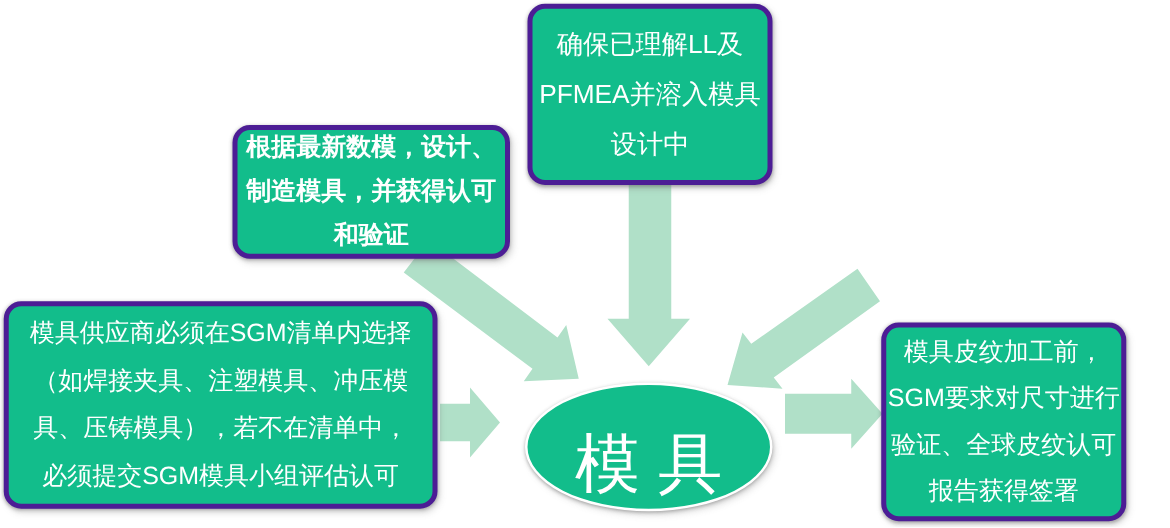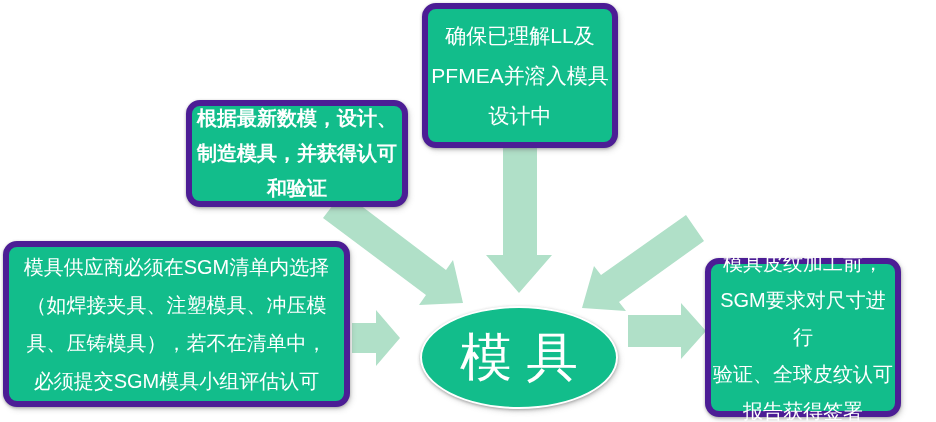--- a/index.html
+++ b/index.html
@@ -15,42 +15,42 @@
     overflow:hidden;
     font-family:"Liberation Sans", sans-serif;
   }
   .arrows{position:absolute;left:0;top:0;width:936px;height:422px;z-index:1;}
   .arrows polygon{fill:var(--arrow);}
   .box{
     position:absolute;
     box-sizing:border-box;
     background:var(--green);
     color:var(--text);
-    border:6px solid #4c1d95;
+    border:4px solid #4c1d95;
     border-radius:14px;
     box-shadow:0 1px 3px rgba(90,90,90,.45), 2px 3px 5px rgba(120,120,120,.25);
     display:flex;align-items:center;justify-content:center;
     text-align:center;
     white-space:pre-line;
     z-index:2;
   }
   .b-upper-left{left:186px;top:100px;width:222px;height:107px;font-size:20px;line-height:35px;font-weight:bold;}
   .b-top{left:422px;top:3px;width:196px;height:145px;font-size:21px;line-height:40px;}
   .b-upper-right{left:650px;top:78px;width:240px;height:149px;font-size:19px;line-height:35px;}
   .b-left{left:3px;top:241px;width:347px;height:166px;font-size:20px;line-height:38px;text-align:center;}
   .b-right{left:705px;top:258px;width:196px;height:159px;font-size:20px;line-height:37px;}
   .center-ellipse{
     position:absolute;
     box-sizing:border-box;
     left:420px;top:306px;width:198px;height:103px;
     background:var(--green);
     border:2px solid #ffffff;
     border-radius:50%;
     box-shadow:0 1px 3px rgba(90,90,90,.45), 2px 3px 5px rgba(120,120,120,.25);
-    display:flex;align-items:center;justify-content:center;
+    display:flex;align-items:flex-end;justify-content:center;
     color:var(--text);
     font-family:"DejaVu Serif", serif;
     font-size:52px;
     letter-spacing:14px;
     padding-left:14px;
     z-index:3;
   }
 </style>
 </head>
 <body>

